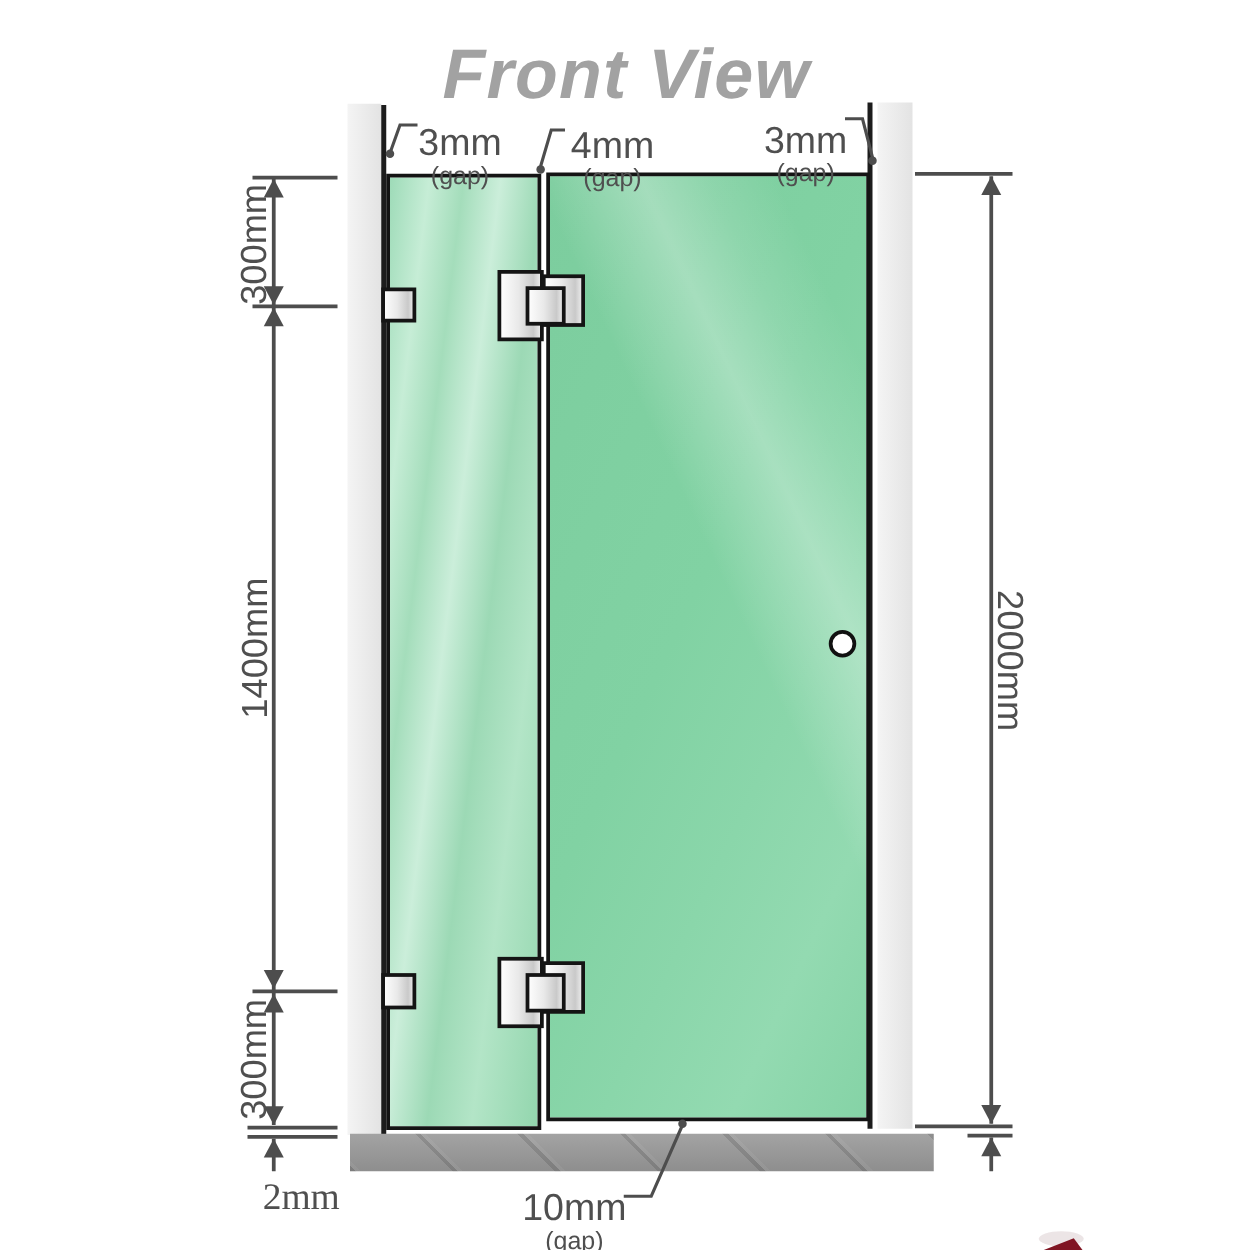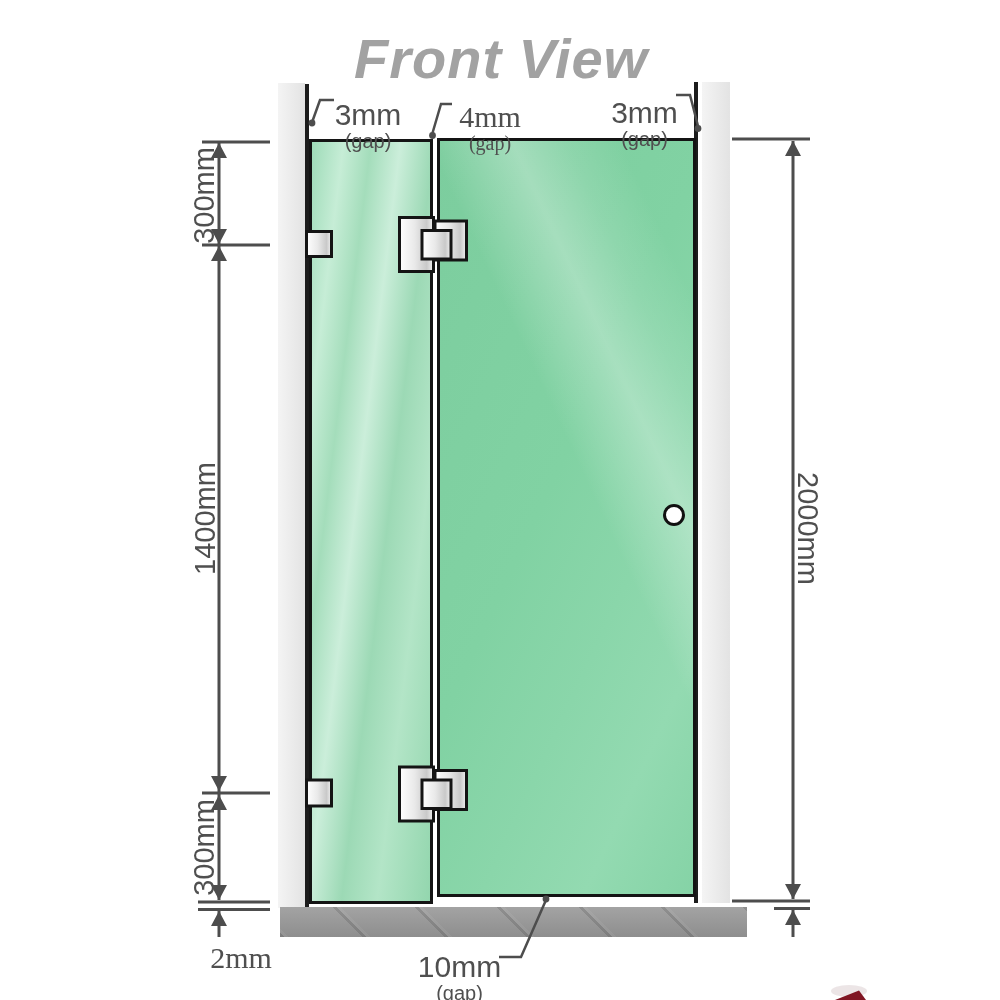--- a/index.html
+++ b/index.html
@@ -45,21 +45,21 @@
   }
   
   .overlay{position:absolute;left:0;top:0;width:1000px;height:1000px;}
   
   .gap-label{
     position:absolute;text-align:center;color:#4f4f4f;line-height:1.0;
   }
   .gap-label .val{font-size:30px;display:block;margin-top:16px;}
   .gap-label .sub{font-size:20px;display:block;margin-top:1px;text-align:center;}
   .gl-top-left{left:318px;top:84px;width:100px;}
-  .gl-top-mid{left:440px;top:86px;width:100px;font-family:Liberation Serif, serif;}
+  .gl-top-mid{left:440px;top:86px;width:100px;}
   .gl-top-right{left:597px;top:82px;width:95px;}
   .gl-bottom{left:412px;top:936px;width:95px;}
   .dim-label{
     position:absolute;color:#4f4f4f;font-size:29px;text-align:center;white-space:nowrap;
   }
   .rot-ccw{transform:rotate(-90deg);}
   .rot-cw{transform:rotate(90deg);}
   .dl-300-top{left:129px;top:179px;width:150px;}
   .dl-1400{left:105px;top:502px;width:200px;}
   .dl-300-bot{left:129px;top:831px;width:150px;}

